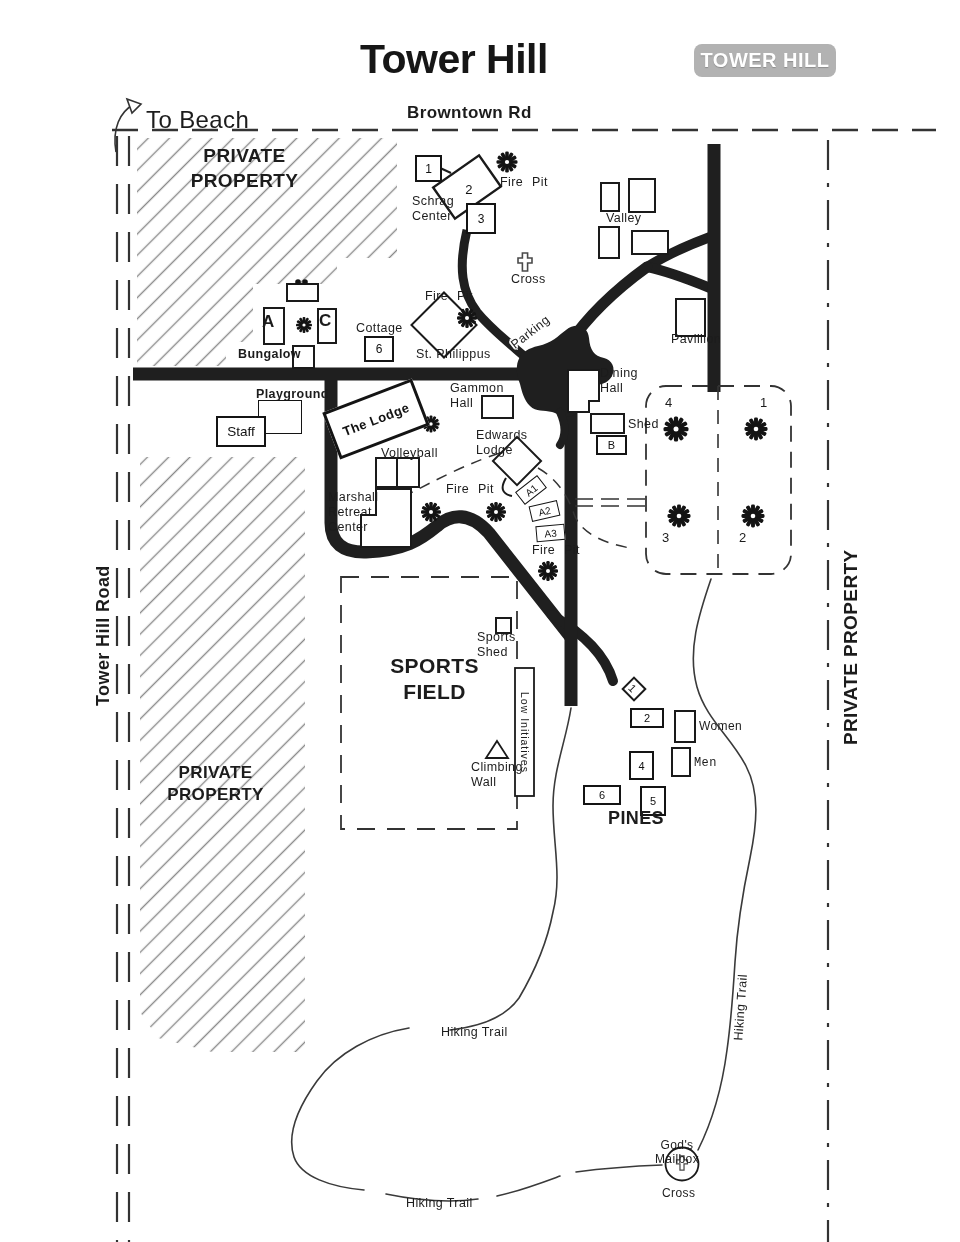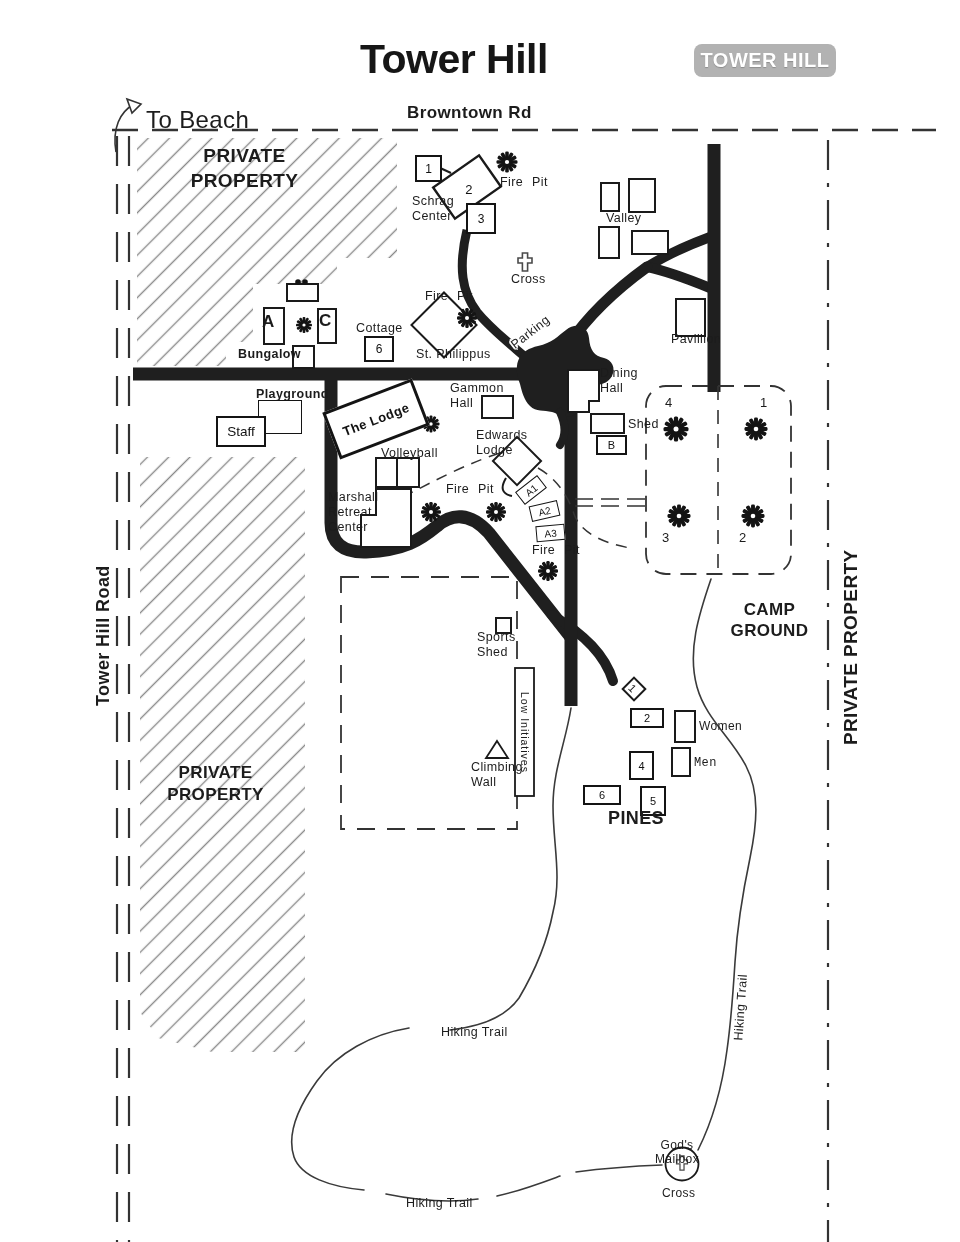--- a/index.html
+++ b/index.html
@@ -187,22 +187,22 @@
 
   <div class="box rot" style="left:517px;top:482px;width:26px;height:14px;font-size:10px;border-width:1.6px;transform:rotate(-38deg);">A1</div>
   <div class="box rot" style="left:530px;top:503px;width:27px;height:14px;font-size:10px;border-width:1.6px;transform:rotate(-13deg);">A2</div>
   <div class="box rot" style="left:536px;top:525px;width:27px;height:14px;font-size:10px;border-width:1.6px;transform:rotate(-5deg);">A3</div>
   <div class="lbl nw fp" style="left:532px;top:543px;">Fire Pit</div>
 
   <div class="lbl nw" style="left:665px;top:395px;font-size:13px;">4</div>
   <div class="lbl nw" style="left:760px;top:395px;font-size:13px;">1</div>
   <div class="lbl nw" style="left:662px;top:530px;font-size:13px;">3</div>
   <div class="lbl nw" style="left:739px;top:530px;font-size:13px;">2</div>
-  <div class="lbl b ctr" style="left:712px;top:599px;width:115px;font-size:17px;line-height:1.25;">CAMP GROUND</div>
-
+
+  <div class="lbl b ctr" style="left:372px;top:653px;width:125px;font-size:21px;line-height:1.25;">SPORTS FIELD</div>
   <div class="lbl" style="left:477px;top:630px;width:45px;">Sports Shed</div>
   <div class="lbl vtext" style="left:515px;top:668px;width:19px;height:128px;font-size:10.5px;letter-spacing:1px;">Low Initiatives</div>
   <div class="lbl" style="left:471px;top:760px;width:62px;">Climbing Wall</div>
 
   <div class="lbl nw rot" style="left:629px;top:682px;font-size:11px;transform:rotate(45deg);">1</div>
   <div class="box" style="left:630px;top:708px;width:30px;height:16px;font-size:11px;">2</div>
   <div class="box" style="left:629px;top:751px;width:21px;height:25px;font-size:11px;">4</div>
   <div class="box" style="left:640px;top:786px;width:22px;height:26px;font-size:11px;">5</div>
   <div class="box" style="left:583px;top:785px;width:34px;height:16px;font-size:11px;">6</div>
   <div class="lbl nw" style="left:699px;top:719px;font-size:12px;">Women</div>

